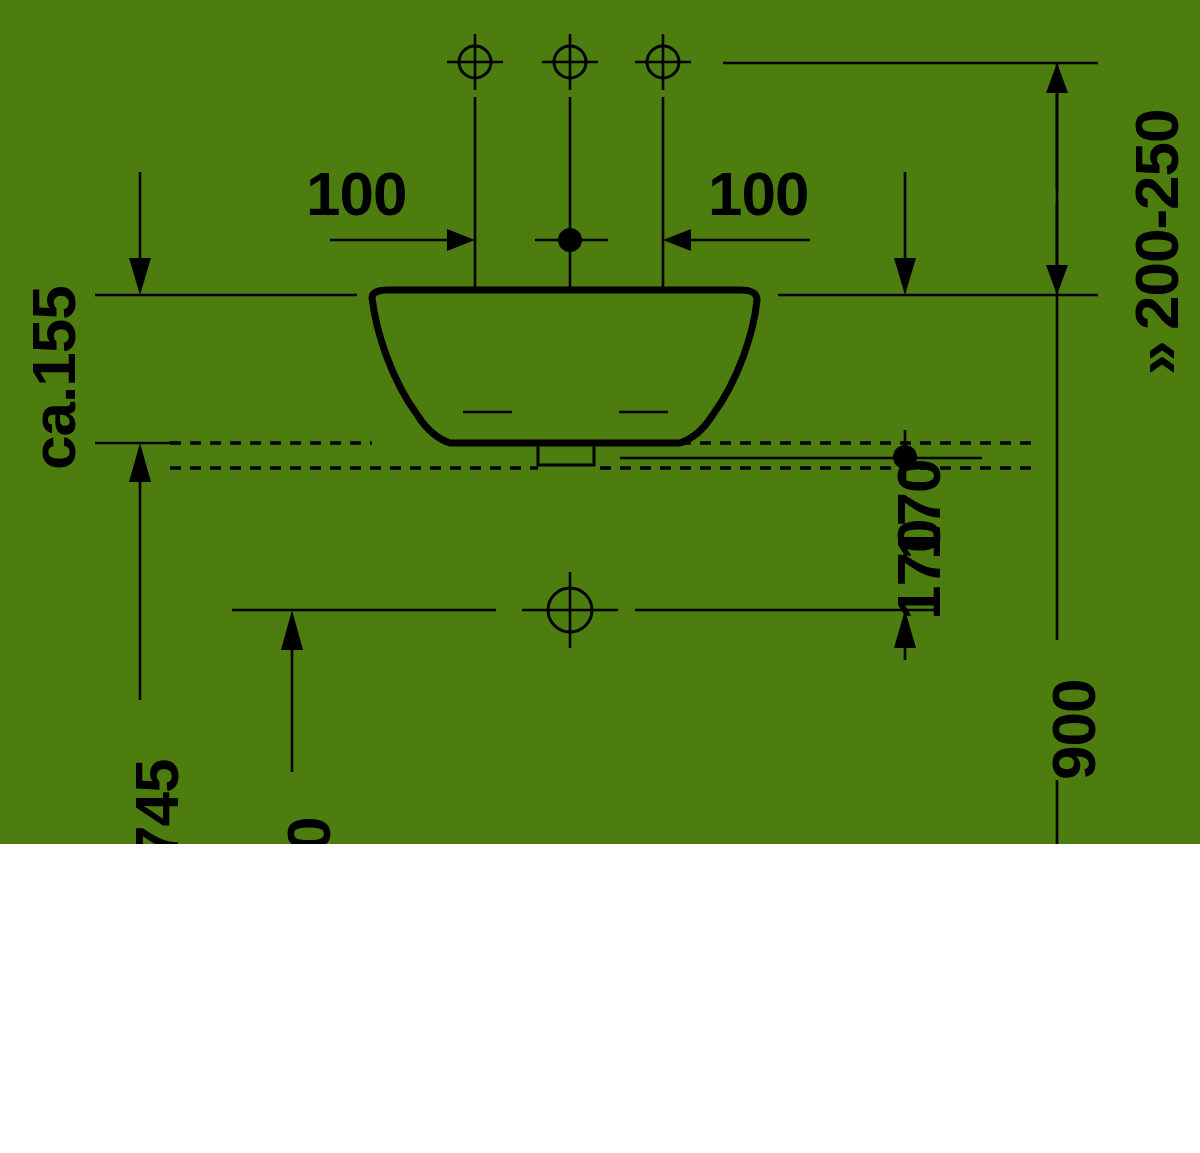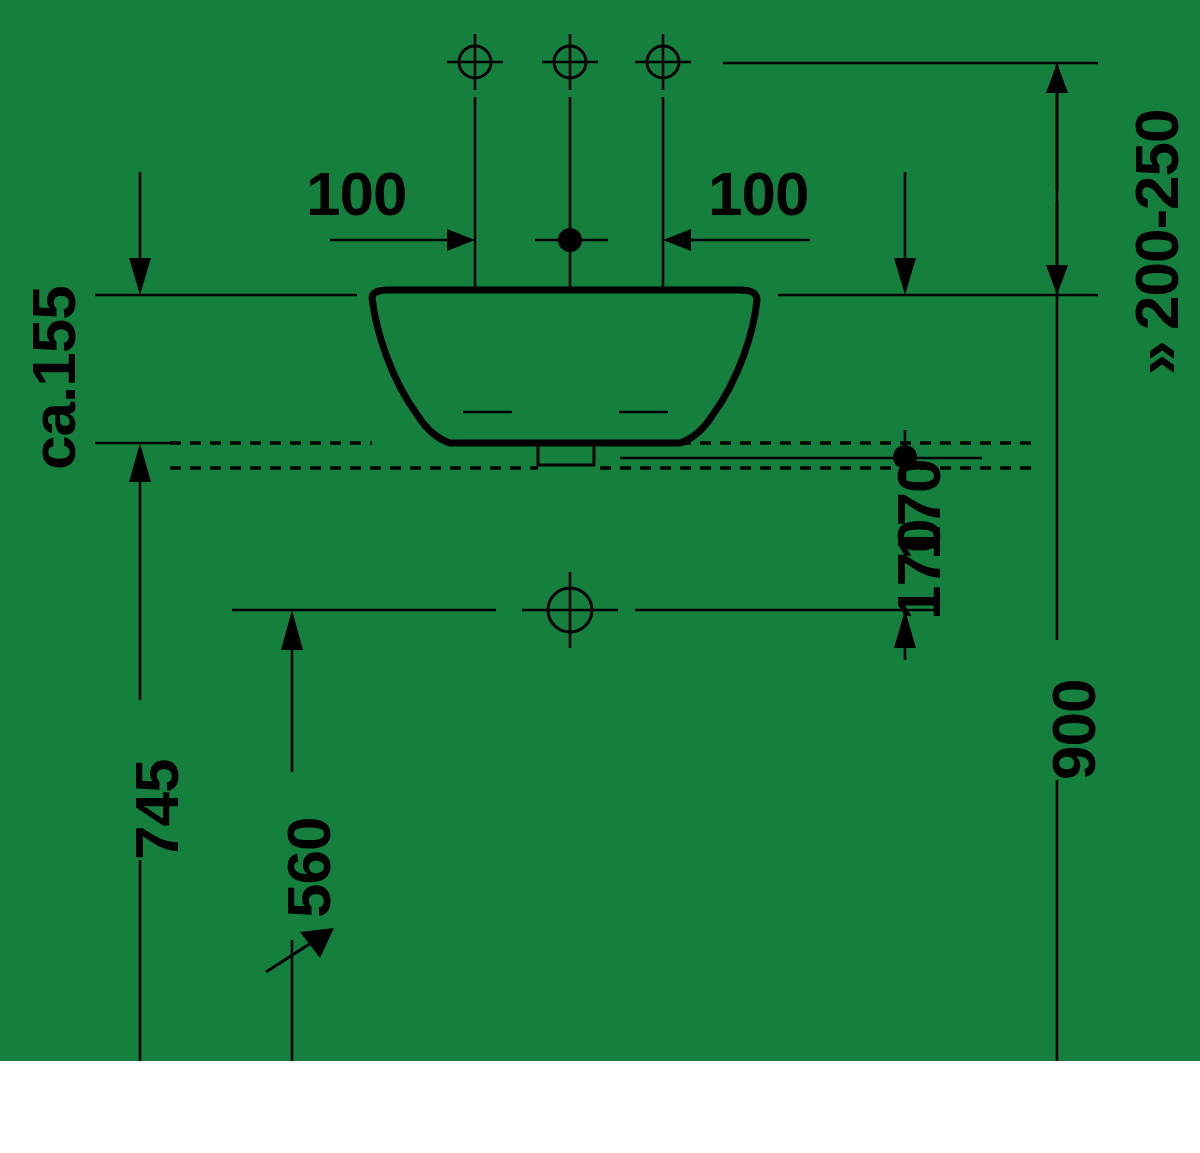--- a/index.html
+++ b/index.html
@@ -3,22 +3,22 @@
 <meta charset="utf-8">
 <style>
   html, body {
     margin: 0;
     padding: 0;
     background: #ffffff;
   }
   #drawing-root {
     position: relative;
     width: 1200px;
-    height: 1061px;
-    background: #15803d;
+    height: 844px;
+    background: #4d7c0f;
     font-family: "Liberation Sans", sans-serif;
     overflow: hidden;
   }
   svg#tech-drawing {
     display: block;
     width: 1200px;
     height: 1153px;
   }
   .dim-text {
     font-family: "Liberation Sans", sans-serif;

